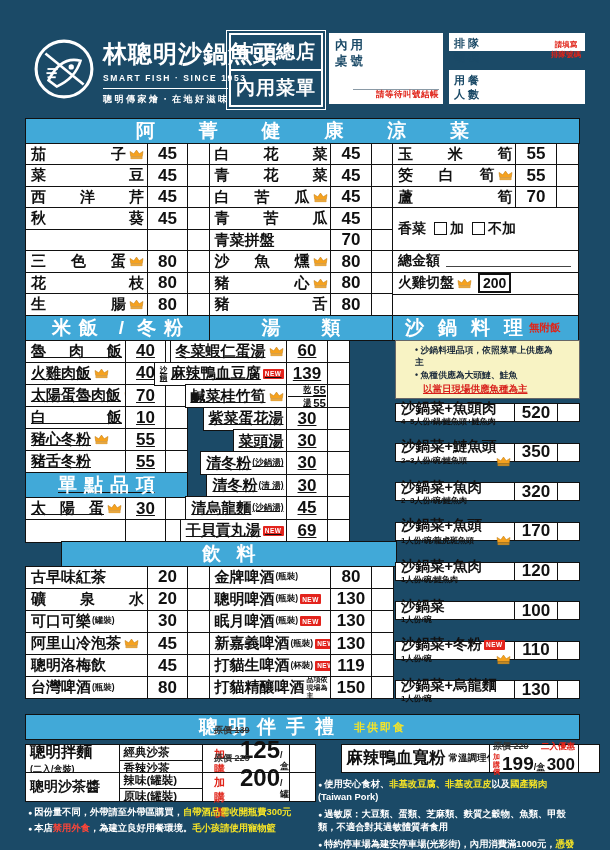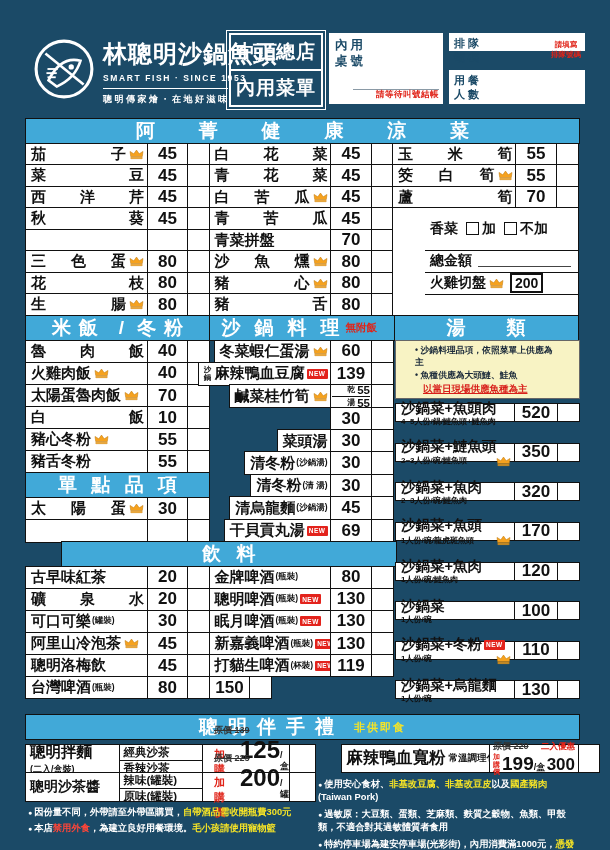--- a/index.html
+++ b/index.html
@@ -52,21 +52,21 @@
   .p2{display:flex;align-items:center;width:38px;justify-content:flex-end;}
   .p2b{border-top:1px solid #111;}
   .p2l{font-size:8px;font-weight:bold;margin-right:2px;}
   .p2v{font-size:11.5px;font-weight:bold;}
   
   .bandA{display:flex;height:174px;margin-top:-1.5px;}
   .bandA > div:not(:first-child){margin-left:-1.5px;}
   .bandHeads{display:flex;height:26px;margin-top:-1.5px;}
   .bandHeads > .strip:not(:first-child){margin-left:-1.5px;}
   .bandMain{display:flex;margin-top:-1.5px;}
-  .special{display:flex;flex-direction:column;background:#fff;border:1.5px solid #111;box-sizing:border-box;flex:1;margin-top:-1.5px;padding-left:32px;}
+  .special{display:flex;flex-direction:column;background:#fff;border:1.5px solid #111;box-sizing:border-box;flex:1;margin-top:-1.5px;}
   .sp-cil{flex:2;display:flex;align-items:center;padding:0 5px;font-size:14px;font-weight:bold;}
   .sp-row{flex:1;border-top:1.5px solid #111;display:flex;align-items:center;padding:0 5px;font-size:14px;font-weight:bold;}
   .cb{width:11px;height:11px;border:1.5px solid #111;display:inline-block;margin:0 3px 0 8px;flex:none;}
   .totline{flex:1;border-bottom:1.5px solid #444;margin:0 2px 3px 6px;height:14px;}
   .pbox{border:2px solid #111;padding:0 3px;font-size:14px;font-weight:bold;margin-left:6px;}
   
   .spotcol{width:185px;display:flex;flex-direction:column;margin-left:-1.5px;}
   .snotebox{background:#f8f3c4;border:1px solid #666;box-sizing:border-box;padding:3px 19px;margin-bottom:4px;}
   .snote{font-size:8.8px;font-weight:bold;color:#1b2a3a;line-height:1.45;}
   .snote::before{content:"• ";}
@@ -74,21 +74,21 @@
   .spots{flex:1;display:flex;flex-direction:column;justify-content:space-between;}
   .spot-row{display:flex;height:19px;}
   .spot-name{flex:1;background:#fff;border:1.5px solid #111;box-sizing:border-box;padding:1px 3px 1px 5px;
              display:flex;flex-direction:column;justify-content:center;}
   .spot-n1{font-size:14.5px;font-weight:bold;white-space:nowrap;display:flex;align-items:center;}
   .spot-sub{font-size:8px;font-weight:bold;display:flex;justify-content:space-between;align-items:center;line-height:1.1;}
   .spot-price{width:45px;}
   
   .leftPart{width:371.5px;display:flex;flex-direction:column;}
   .midband{display:flex;height:203px;}
-  .midband > .colg{width:185px;}
+  .midband > .colg{width:163px;text-decoration:underline;}
   .midband > .colg:not(:first-child){margin-left:-1.5px;align-items:flex-end;}
   .drinksband{display:flex;height:134px;margin-top:-1.5px;}
   .drinksband > .colg{width:185px;}
   .drinksband > .colg:not(:first-child){margin-left:-1.5px;}
   
   .giftstrip{position:absolute;left:25px;top:714px;width:555px;height:26px;justify-content:center;gap:10px;}
   .giftstrip .gt{letter-spacing:10px;}
   .gifttag{color:#f6e426;font-size:11px;font-weight:bold;letter-spacing:2px;}
   .giftband{position:absolute;left:25px;top:744px;width:555px;display:flex;}
   .gtable{width:293px;display:flex;flex-direction:column;}
@@ -403,26 +403,26 @@
           </div>
           <div class="sp-row"></div>
         </div>
       </div>
     </div>
 
     <div class="bandHeads">
       <div class="strip" style="width:185px;">
         <span class="jt" style="padding:0 26px;">米飯 / 冬粉</span>
       </div>
+      <div class="strip" style="width:185px;">
+        <span class="jt" style="padding:0 52px;">湯類</span>
+      </div>
       <div class="strip" style="width:186.5px;">
         <span class="jt" style="padding:0 6px 0 12px;flex:0 1 118px;">沙鍋料理</span>
         <span style="color:#e02318;font-size:10.5px;font-weight:bold;">無附飯</span>
-      </div>
-      <div class="strip" style="width:185px;">
-        <span class="jt" style="padding:0 52px;">湯類</span>
       </div>
     </div>
 
     <div class="bandMain">
       <div class="leftPart">
         <div class="midband">
           <div class="colg" id="riceCol">
               <div class="mrow">
                 <div class="cell namec">
                   <span class="nm just">魯肉飯</span>
@@ -554,20 +554,23 @@
                     <span class="p2v">55</span>
                   </div>
                   <div class="p2 p2b">
                     <span class="p2l">湯</span>
                     <span class="p2v">55</span>
                   </div>
                 </div>
                 <div class="cell qty"></div>
               </div>
               <div class="mrow">
+                <div class="cell namec">
+                  <span class="nm">紫菜蛋花湯</span>
+                </div>
                 <div class="cell pricec">
                   <span class="pv">30</span>
                 </div>
                 <div class="cell qty"></div>
               </div>
               <div class="mrow">
                 <div class="cell namec">
                   <span class="nm just">菜頭湯</span>
                 </div>
                 <div class="cell pricec">
@@ -734,20 +737,24 @@
                   <span class="nm">打貓生啤酒</span>
                   <span class="sfx">(杯裝)</span>
                   <span class="newbadge">NEW</span>
                 </div>
                 <div class="cell pricec">
                   <span class="pv">119</span>
                 </div>
                 <div class="cell qty"></div>
               </div>
               <div class="mrow">
+                <div class="cell namec">
+                  <span class="nm">打貓精釀啤酒</span>
+                  <span class="stacknote">品項依現場為主</span>
+                </div>
                 <div class="cell pricec">
                   <span class="pv">150</span>
                 </div>
                 <div class="cell qty"></div>
               </div>
             </div>
         </div>
       </div>
       <div class="spotcol">
         <div class="snotebox" id="sandpotNote">

